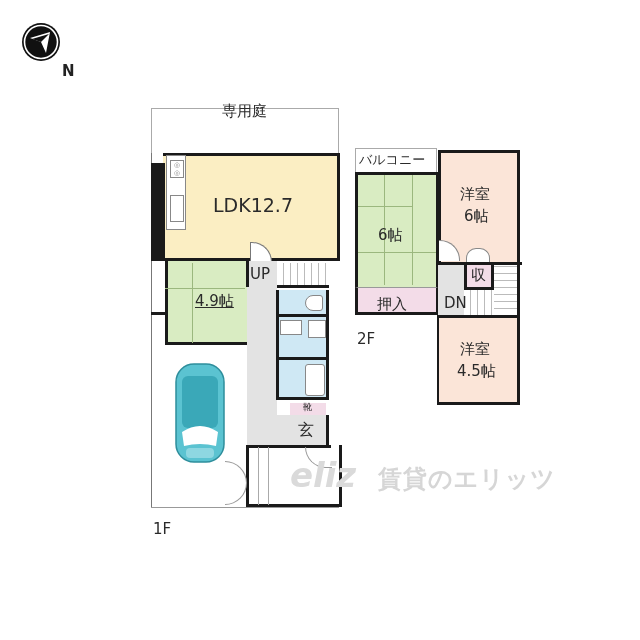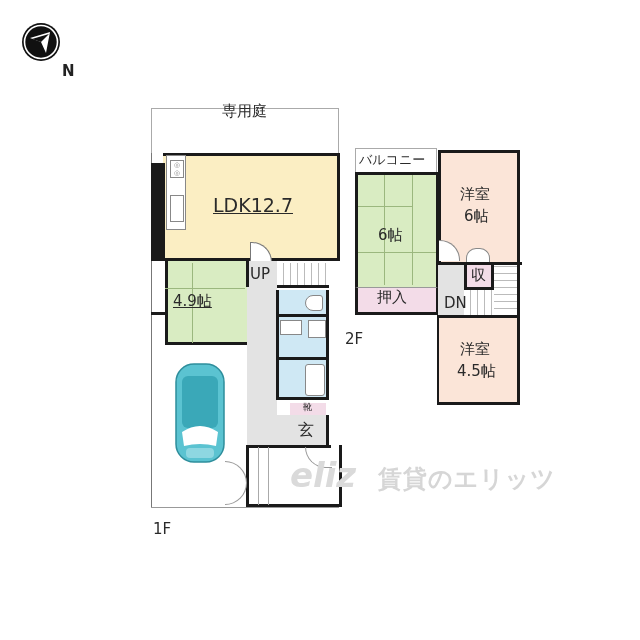--- a/index.html
+++ b/index.html
@@ -28,28 +28,28 @@
 
 <div class="thin" style="left:151px;top:153px;width:1px;height:355px;"></div>
 <div class="thin" style="left:151px;top:507px;width:188px;height:1px;background:#999;"></div>
 
 <div class="room" style="left:163px;top:153px;width:177px;height:108px;background:#fbeec3;border:3px solid #1a1a1a;border-left:none;"></div>
 <div class="wall" style="left:151px;top:163px;width:14px;height:98px;"></div>
 
 <div class="room" style="left:166px;top:155px;width:20px;height:75px;background:#fff;border:1px solid #888;"></div>
 <div class="abs" style="left:170px;top:160px;width:12px;height:16px;border:1px solid #888;font-size:7px;line-height:8px;text-align:center;color:#888;">◎<br>◎</div>
 <div class="abs" style="left:170px;top:195px;width:12px;height:25px;border:1px solid #888;"></div>
-<div class="lbl" style="left:213px;top:194px;font-size:19px;text-decoration:underline;">LDK12.7</div>
+<div class="lbl" style="left:213px;top:194px;font-size:19px;">LDK12.7</div>
 
 <div class="abs" style="left:250px;top:242px;width:20px;height:20px;background:#fff;border-left:1px solid #777;border-top-right-radius:20px;border-top:1px solid #777;border-right:1px solid #777;"></div>
 
 <div class="room" style="left:165px;top:261px;width:82px;height:84px;background:#d9ecc2;border:3px solid #1a1a1a;border-top:none;border-right:none;"></div>
 <div class="thin" style="left:192px;top:263px;width:1px;height:80px;background:#9bb77e;"></div>
 <div class="thin" style="left:165px;top:288px;width:80px;height:1px;background:#9bb77e;"></div>
-<div class="lbl" style="left:173px;top:292px;text-decoration:underline;">4.9帖</div>
+<div class="lbl" style="left:195px;top:292px;text-decoration:underline;">4.9帖</div>
 <div class="wall" style="left:151px;top:312px;width:16px;height:3px;"></div>
 
 <div class="room" style="left:247px;top:261px;width:30px;height:185px;background:#e3e3e3;"></div>
 <div class="wall" style="left:246px;top:261px;width:3px;height:26px;"></div>
 <div class="lbl" style="left:250px;top:265px;">UP</div>
 
 <div class="room" style="left:277px;top:263px;width:52px;height:25px;background:repeating-linear-gradient(90deg,#fff 0 6px,#bbb 6px 7px);border-bottom:3px solid #1a1a1a;"></div>
 
 <div class="room" style="left:276px;top:290px;width:53px;height:27px;background:#cfe8f4;border:3px solid #1a1a1a;border-top:none;"></div>
 <div class="abs" style="left:305px;top:295px;width:16px;height:14px;border:1px solid #888;border-radius:8px 3px 3px 8px;background:#fff;"></div>
@@ -91,21 +91,21 @@
 <div class="lbl" style="left:359px;top:152px;font-size:13px;">バルコニー</div>
 
 <div class="room" style="left:355px;top:172px;width:83px;height:115px;background:#d9ecc2;border:3px solid #1a1a1a;border-bottom:none;border-right:2px solid #1a1a1a;"></div>
 <div class="thin" style="left:384px;top:175px;width:1px;height:110px;background:#9bb77e;"></div>
 <div class="thin" style="left:412px;top:175px;width:1px;height:110px;background:#9bb77e;"></div>
 <div class="thin" style="left:358px;top:206px;width:54px;height:1px;background:#9bb77e;"></div>
 <div class="thin" style="left:358px;top:252px;width:78px;height:1px;background:#9bb77e;"></div>
 <div class="lbl" style="left:378px;top:226px;">6帖</div>
 
 <div class="room" style="left:355px;top:287px;width:83px;height:28px;background:#f3dce8;border:3px solid #1a1a1a;border-top:1px solid #999;border-right:2px solid #1a1a1a;"></div>
-<div class="lbl" style="left:377px;top:288px;">押入</div>
+<div class="lbl" style="left:377px;top:295px;">押入</div>
 
 <div class="room" style="left:438px;top:150px;width:82px;height:112px;background:#fbe5d8;border:3px solid #1a1a1a;border-bottom:none;"></div>
 <div class="lbl" style="left:460px;top:185px;">洋室</div>
 <div class="lbl" style="left:464px;top:207px;">6帖</div>
 <div class="abs" style="left:439px;top:240px;width:20px;height:20px;background:#fff;border:1px solid #888;border-left:none;border-bottom:none;border-radius:0 20px 0 0;"></div>
 <div class="abs" style="left:466px;top:248px;width:22px;height:14px;background:#fff;border:1px solid #888;border-bottom:none;border-radius:10px 10px 0 0;"></div>
 
 <div class="room" style="left:438px;top:262px;width:26px;height:53px;background:#e3e3e3;"></div>
 <div class="wall" style="left:438px;top:262px;width:84px;height:3px;"></div>
 
@@ -113,16 +113,16 @@
 <div class="lbl" style="left:471px;top:266px;">収</div>
 
 <div class="room" style="left:494px;top:265px;width:26px;height:50px;background:repeating-linear-gradient(0deg,#fff 0 6px,#bbb 6px 7px);border-right:3px solid #1a1a1a;"></div>
 <div class="room" style="left:464px;top:290px;width:30px;height:25px;background:repeating-linear-gradient(90deg,#fff 0 6px,#bbb 6px 7px);"></div>
 <div class="lbl" style="left:444px;top:294px;">DN</div>
 
 <div class="room" style="left:437px;top:315px;width:83px;height:90px;background:#fbe5d8;border:3px solid #1a1a1a;border-left:2px solid #1a1a1a;"></div>
 <div class="lbl" style="left:460px;top:340px;">洋室</div>
 <div class="lbl" style="left:457px;top:362px;">4.5帖</div>
 
-<div class="lbl" style="left:345px;top:330px;">2F</div>
+<div class="lbl" style="left:357px;top:330px;">2F</div>
 
 <div class="abs" style="left:290px;top:455px;font-size:34px;font-weight:bold;font-style:italic;color:#dadada;">eliz</div>
 <div class="abs" style="left:378px;top:463px;font-size:24px;font-weight:bold;color:#d6d6d6;letter-spacing:1px;">賃貸のエリッツ</div>
 
 </body></html>

